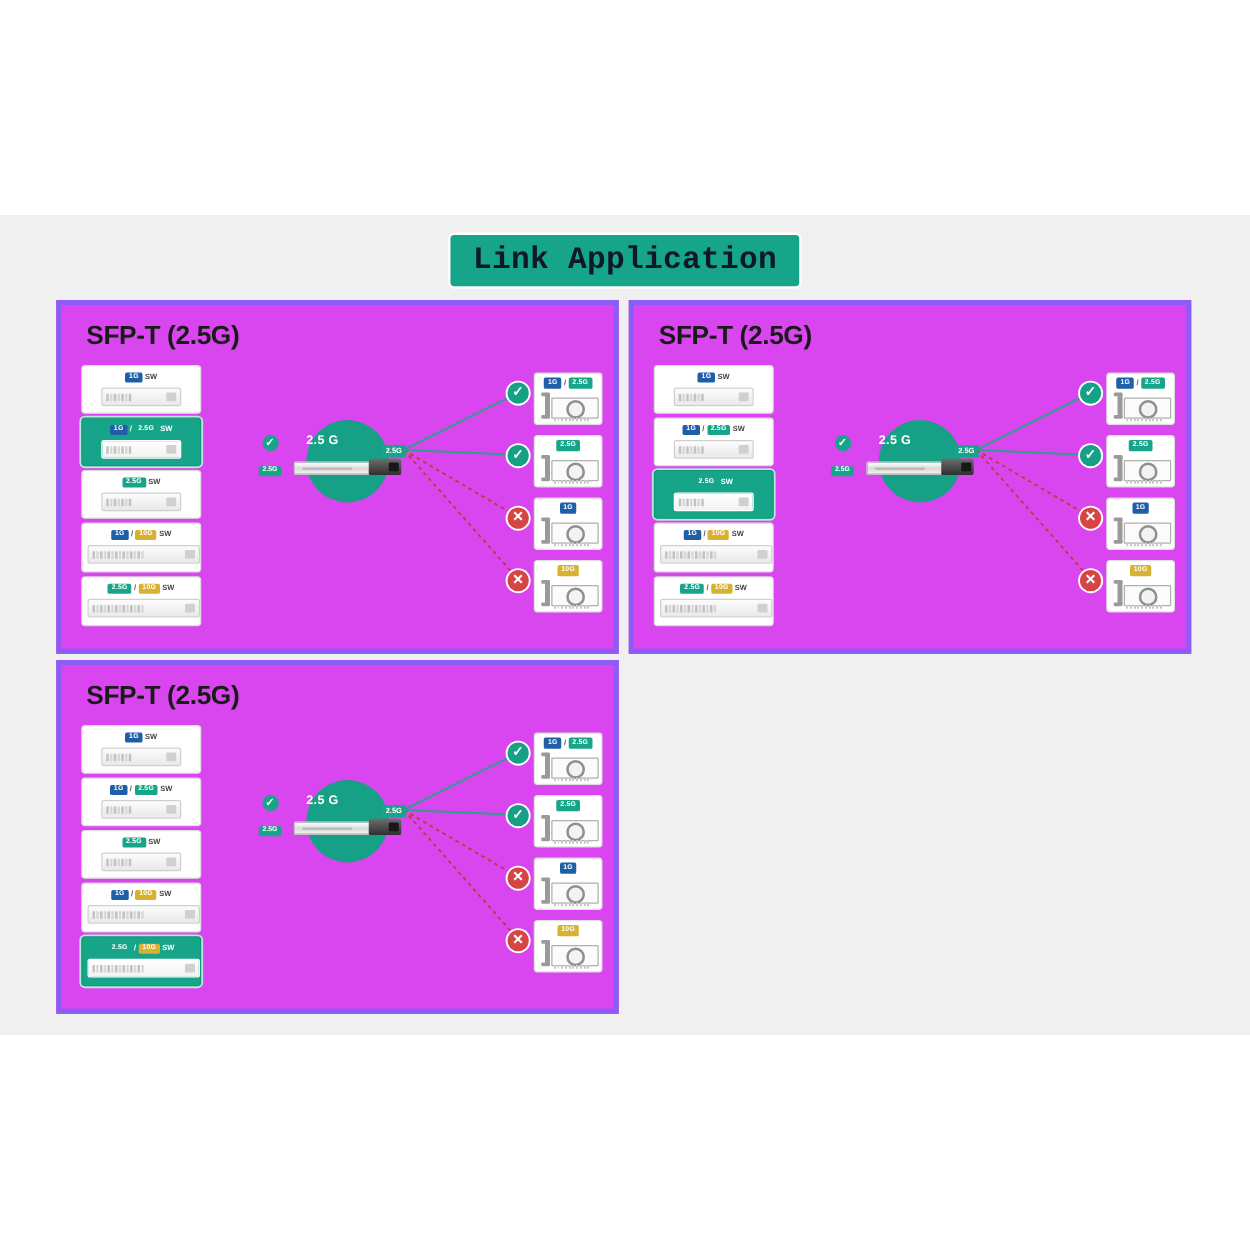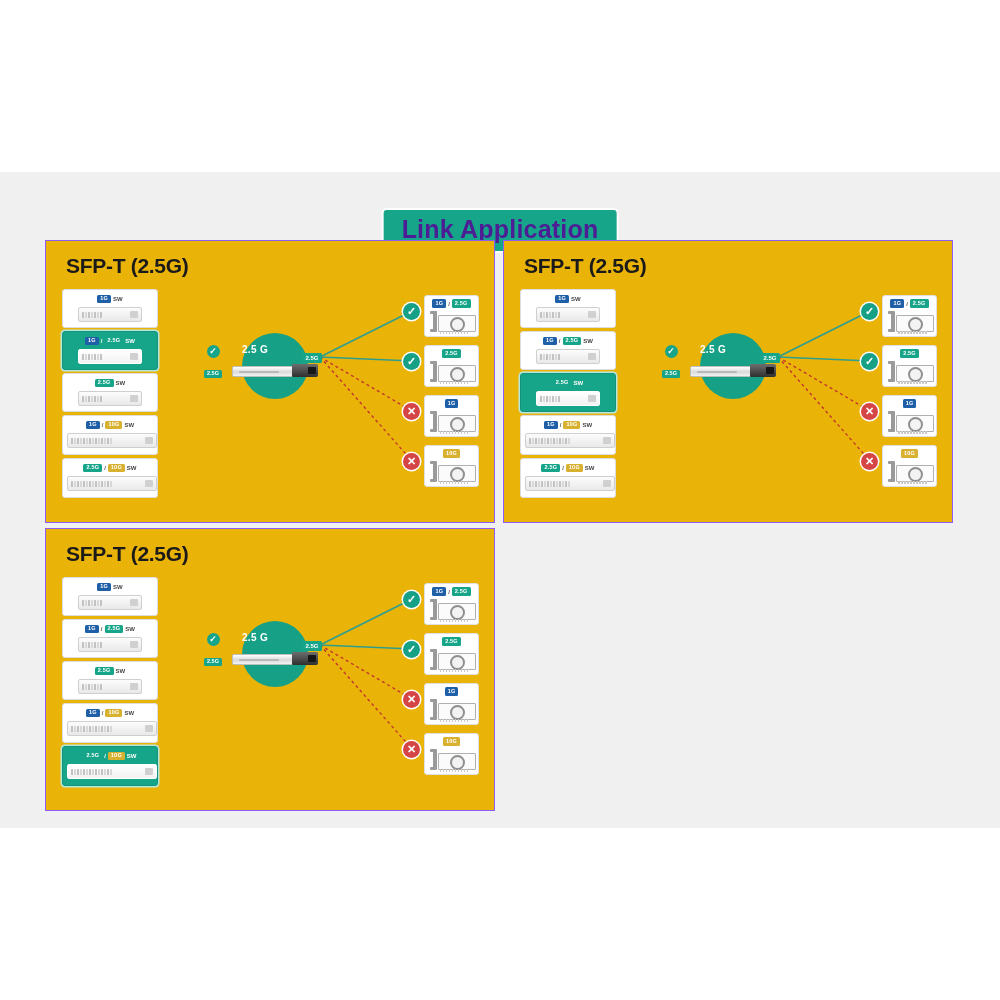--- a/index.html
+++ b/index.html
@@ -9,32 +9,32 @@
     -webkit-font-smoothing:antialiased;
   }
   .page{position:relative;width:1000px;height:1000px;overflow:hidden;background:#ffffff;}
   .canvas{
     position:absolute;left:0;top:172px;width:1000px;height:656px;
     background:#f0f0f0;
   }
 
   
   .banner{
-    position:absolute;left:50%;top:210px;transform:translateX(-50%);
-    background:#17a589;color:#4c1d95;
+    position:absolute;left:50%;top:188px;transform:translateX(-50%);
+    background:#17a589;color:#0f172a;
     font-size:25px;font-weight:bold;letter-spacing:.2px;
     padding:7px 18px 9px 18px;border-radius:3px;
     box-shadow:0 0 0 2px rgba(255,255,255,.85);
-    white-space:nowrap;line-height:1;
+    white-space:nowrap;line-height:1;font-family:Liberation Mono, monospace;
   }
 
   
   .panel{
-    position:absolute;background:#eab308;
-    border:1px solid #8b5cf6;
+    position:absolute;background:#d946ef;
+    border:4px solid #8b5cf6;
     box-sizing:border-box;
   }
   #panel-1{left:45px;top:240px;width:450px;height:283px;}
   #panel-2{left:503px;top:240px;width:450px;height:283px;}
   #panel-3{left:45px;top:528px;width:450px;height:283px;}
 
   .panel-title{
     position:absolute;left:20px;top:13px;
     font-size:21px;font-weight:bold;color:#1a1a1a;
     white-space:nowrap;letter-spacing:-.3px;

